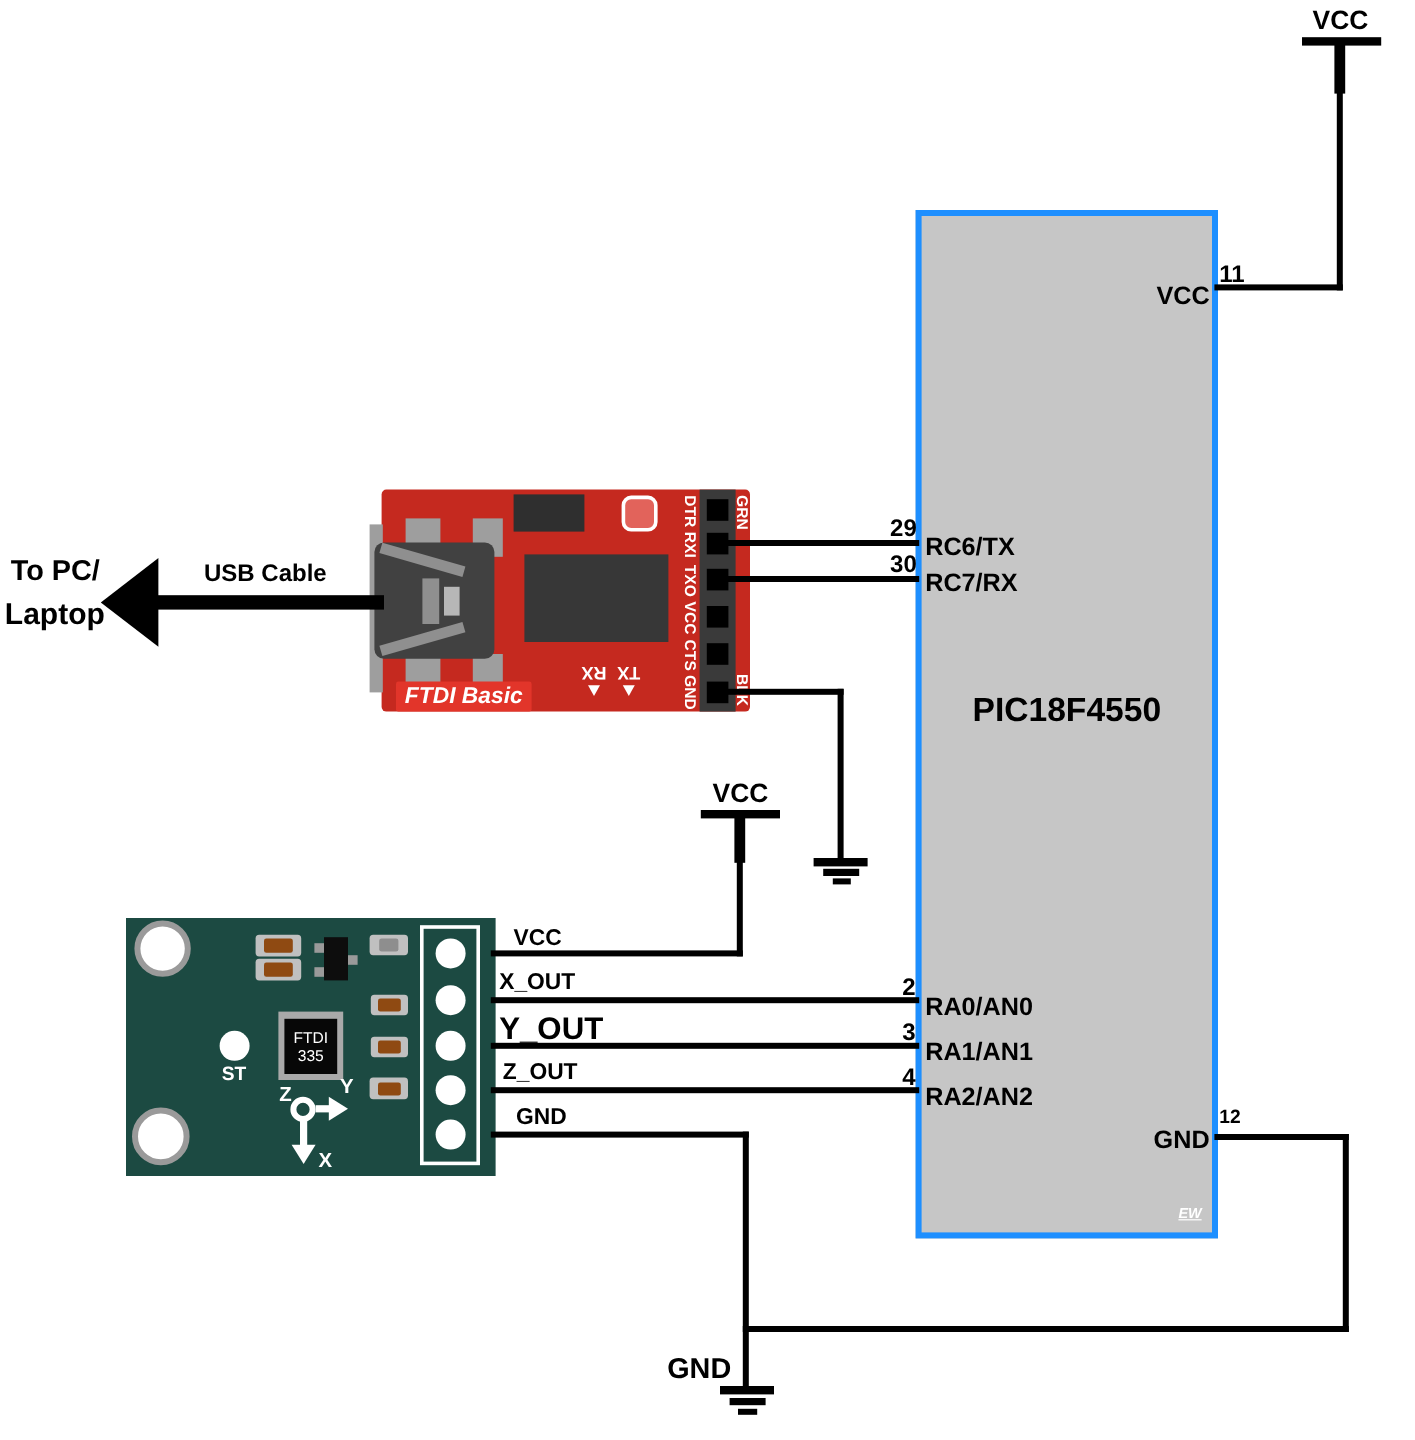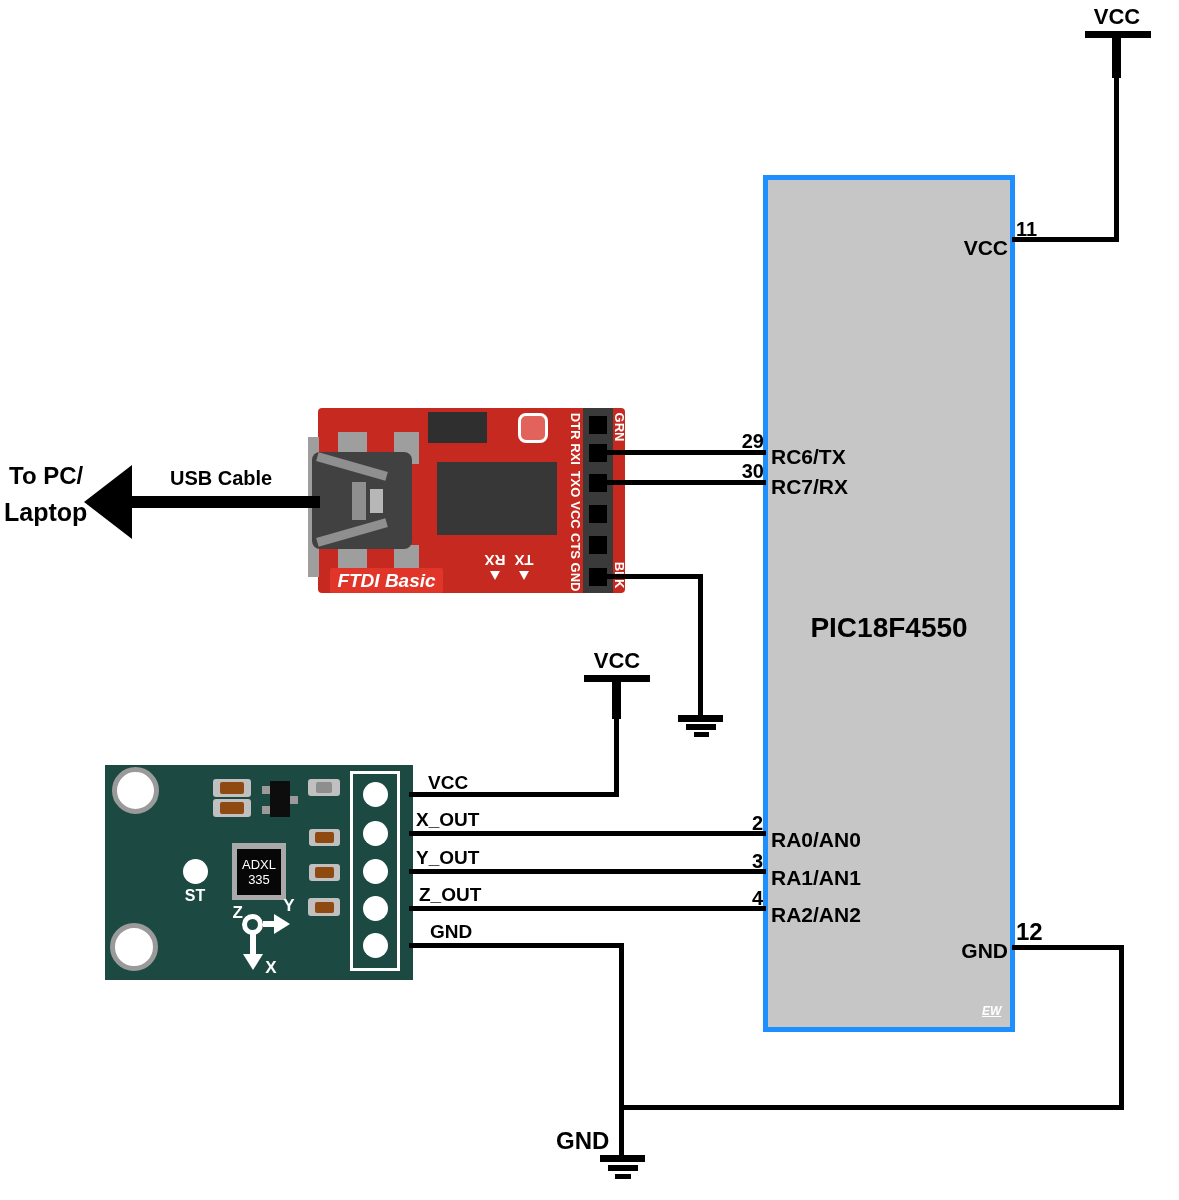--- a/index.html
+++ b/index.html
@@ -21,39 +21,39 @@
   .pcb-inner{position:absolute;border-radius:2px;}
   .hole{position:absolute;border-radius:50%;background:#fff;box-sizing:border-box;}
 </style>
 </head>
 <body>
 
 <div id="canvas" style="--wire: #000000; --pic-border: #1e8fff; --pic-fill: #c6c6c6; --ftdi-red: #c5291f; --ftdi-label-red: #e2352a; --adxl-teal: #1c4a42;">
 
   <div style="position:absolute;left:763px;top:175px;width:252px;height:857px;box-sizing:border-box;
               background:var(--pic-fill);border:5px solid var(--pic-border);"></div>
-  <div class="lbl cxy" style="left:889px;top:592px;font-size:28px;margin-top:36px;">PIC18F4550</div>
+  <div class="lbl cxy" style="left:889px;top:592px;font-size:28px;">PIC18F4550</div>
   <div class="lbl" style="left:982px;top:1005px;font-size:12px;font-style:italic;color:#fff;text-decoration:underline;">EW</div>
 
   <div class="lbl cy" style="left:771px;top:456px;font-size:21px;">RC6/TX</div>
   <div class="lbl cy" style="left:771px;top:486px;font-size:21px;">RC7/RX</div>
   <div class="lbl cy" style="left:771px;top:839px;font-size:21px;">RA0/AN0</div>
   <div class="lbl cy" style="left:771px;top:877px;font-size:21px;">RA1/AN1</div>
   <div class="lbl cy" style="left:771px;top:914px;font-size:21px;">RA2/AN2</div>
 
   <div class="lbl rxy" style="left:1008px;top:247px;font-size:21px;">VCC</div>
   <div class="lbl rxy" style="left:1008px;top:950px;font-size:21px;">GND</div>
 
   <div class="lbl rxy" style="left:764px;top:441px;font-size:20px;">29</div>
   <div class="lbl rxy" style="left:764px;top:471px;font-size:20px;">30</div>
   <div class="lbl rxy" style="left:763px;top:823px;font-size:20px;">2</div>
   <div class="lbl rxy" style="left:763px;top:861px;font-size:20px;">3</div>
   <div class="lbl rxy" style="left:763px;top:898px;font-size:20px;">4</div>
   <div class="lbl cy" style="left:1016px;top:229px;font-size:20px;">11</div>
-  <div class="lbl cy" style="left:1016px;top:932px;font-size:24px;">12</div>
+  <div class="lbl cy" style="left:1016px;top:932px;font-size:16px;">12</div>
 
   <div class="lbl cx" style="left:1117px;top:6px;font-size:22px;">VCC</div>
   <div class="bar" style="left:1085px;top:31px;width:66px;height:7px;"></div>
   <div class="bar" style="left:1112px;top:37px;width:9px;height:41px;"></div>
   <div class="vw" style="left:1114px;top:76px;height:166px;"></div>
   <div class="hw" style="left:1012px;top:237px;width:107px;"></div>
 
   <div style="position:absolute;left:318px;top:408px;width:307px;height:185px;background:var(--ftdi-red);border-radius:4px;">
     <div style="position:absolute;left:-10px;top:29px;width:11px;height:140px;background:#9e9e9e;"></div>
     <div style="position:absolute;left:20px;top:24px;width:29px;height:37px;background:#9e9e9e;"></div>
@@ -144,21 +144,21 @@
       </div>
     <div class="pcb-comp" style="left:204px;top:99px;width:31px;height:17px;background:#c0c0c0;">
       <div class="pcb-inner" style="left:6px;top:3px;width:19px;height:11px;background:#8f4a12;"></div>
       </div>
     <div class="pcb-comp" style="left:203px;top:133px;width:32px;height:18px;background:#c0c0c0;">
       <div class="pcb-inner" style="left:7px;top:4px;width:19px;height:11px;background:#8f4a12;"></div>
       </div>
 
     <div style="position:absolute;left:127px;top:78px;width:54px;height:57px;background:#a9a9a9;">
       <div style="position:absolute;left:5px;top:6px;width:44px;height:46px;background:#070707;display:flex;flex-direction:column;align-items:center;justify-content:center;gap:2px;">
-        <span class="white" style="font-size:13px;line-height:1;">ADXL</span>
+        <span class="white" style="font-size:13px;line-height:1;">FTDI</span>
         <span class="white" style="font-size:13px;line-height:1;">335</span>
       </div>
     </div>
 
     <div class="hole" style="left:78px;top:94px;width:25px;height:25px;"></div>
     <div class="lbl cxy white" style="left:90px;top:131px;font-size:16px;">ST</div>
 
     <div style="position:absolute;left:137px;top:149px;width:21px;height:21px;box-sizing:border-box;border:5px solid #fff;border-radius:50%;"></div>
     <div style="position:absolute;left:158px;top:156px;width:12px;height:6px;background:#fff;"></div>
     <div style="position:absolute;left:169px;top:149px;width:0;height:0;border-left:16px solid #fff;border-top:10px solid transparent;border-bottom:10px solid transparent;"></div>
@@ -171,21 +171,21 @@
     <div style="position:absolute;left:245px;top:6px;width:50px;height:200px;box-sizing:border-box;border:3px solid #fff;"></div>
     <div class="hole" style="left:258px;top:17px;width:25px;height:25px;"></div>
     <div class="hole" style="left:258px;top:56px;width:25px;height:25px;"></div>
     <div class="hole" style="left:258px;top:94px;width:25px;height:25px;"></div>
     <div class="hole" style="left:258px;top:131px;width:25px;height:25px;"></div>
     <div class="hole" style="left:258px;top:168px;width:25px;height:25px;"></div>
   </div>
 
   <div class="lbl cy" style="left:428px;top:782px;font-size:19px;">VCC</div>
   <div class="lbl cy" style="left:416px;top:819px;font-size:19px;">X_OUT</div>
-  <div class="lbl cy" style="left:416px;top:857px;font-size:19px;">Y_OUT</div>
+  <div class="lbl cy" style="left:416px;top:857px;font-size:26px;">Y_OUT</div>
   <div class="lbl cy" style="left:419px;top:894px;font-size:19px;">Z_OUT</div>
   <div class="lbl cy" style="left:430px;top:931px;font-size:19px;">GND</div>
 
   <div class="hw" style="left:409px;top:792px;width:210px;"></div>
   <div class="hw" style="left:409px;top:831px;width:357px;"></div>
   <div class="hw" style="left:409px;top:869px;width:357px;"></div>
   <div class="hw" style="left:409px;top:906px;width:357px;"></div>
   <div class="hw" style="left:409px;top:943px;width:215px;"></div>
   <div class="vw" style="left:619px;top:943px;height:215px;"></div>
   <div class="hw" style="left:619px;top:1105px;width:505px;"></div>

